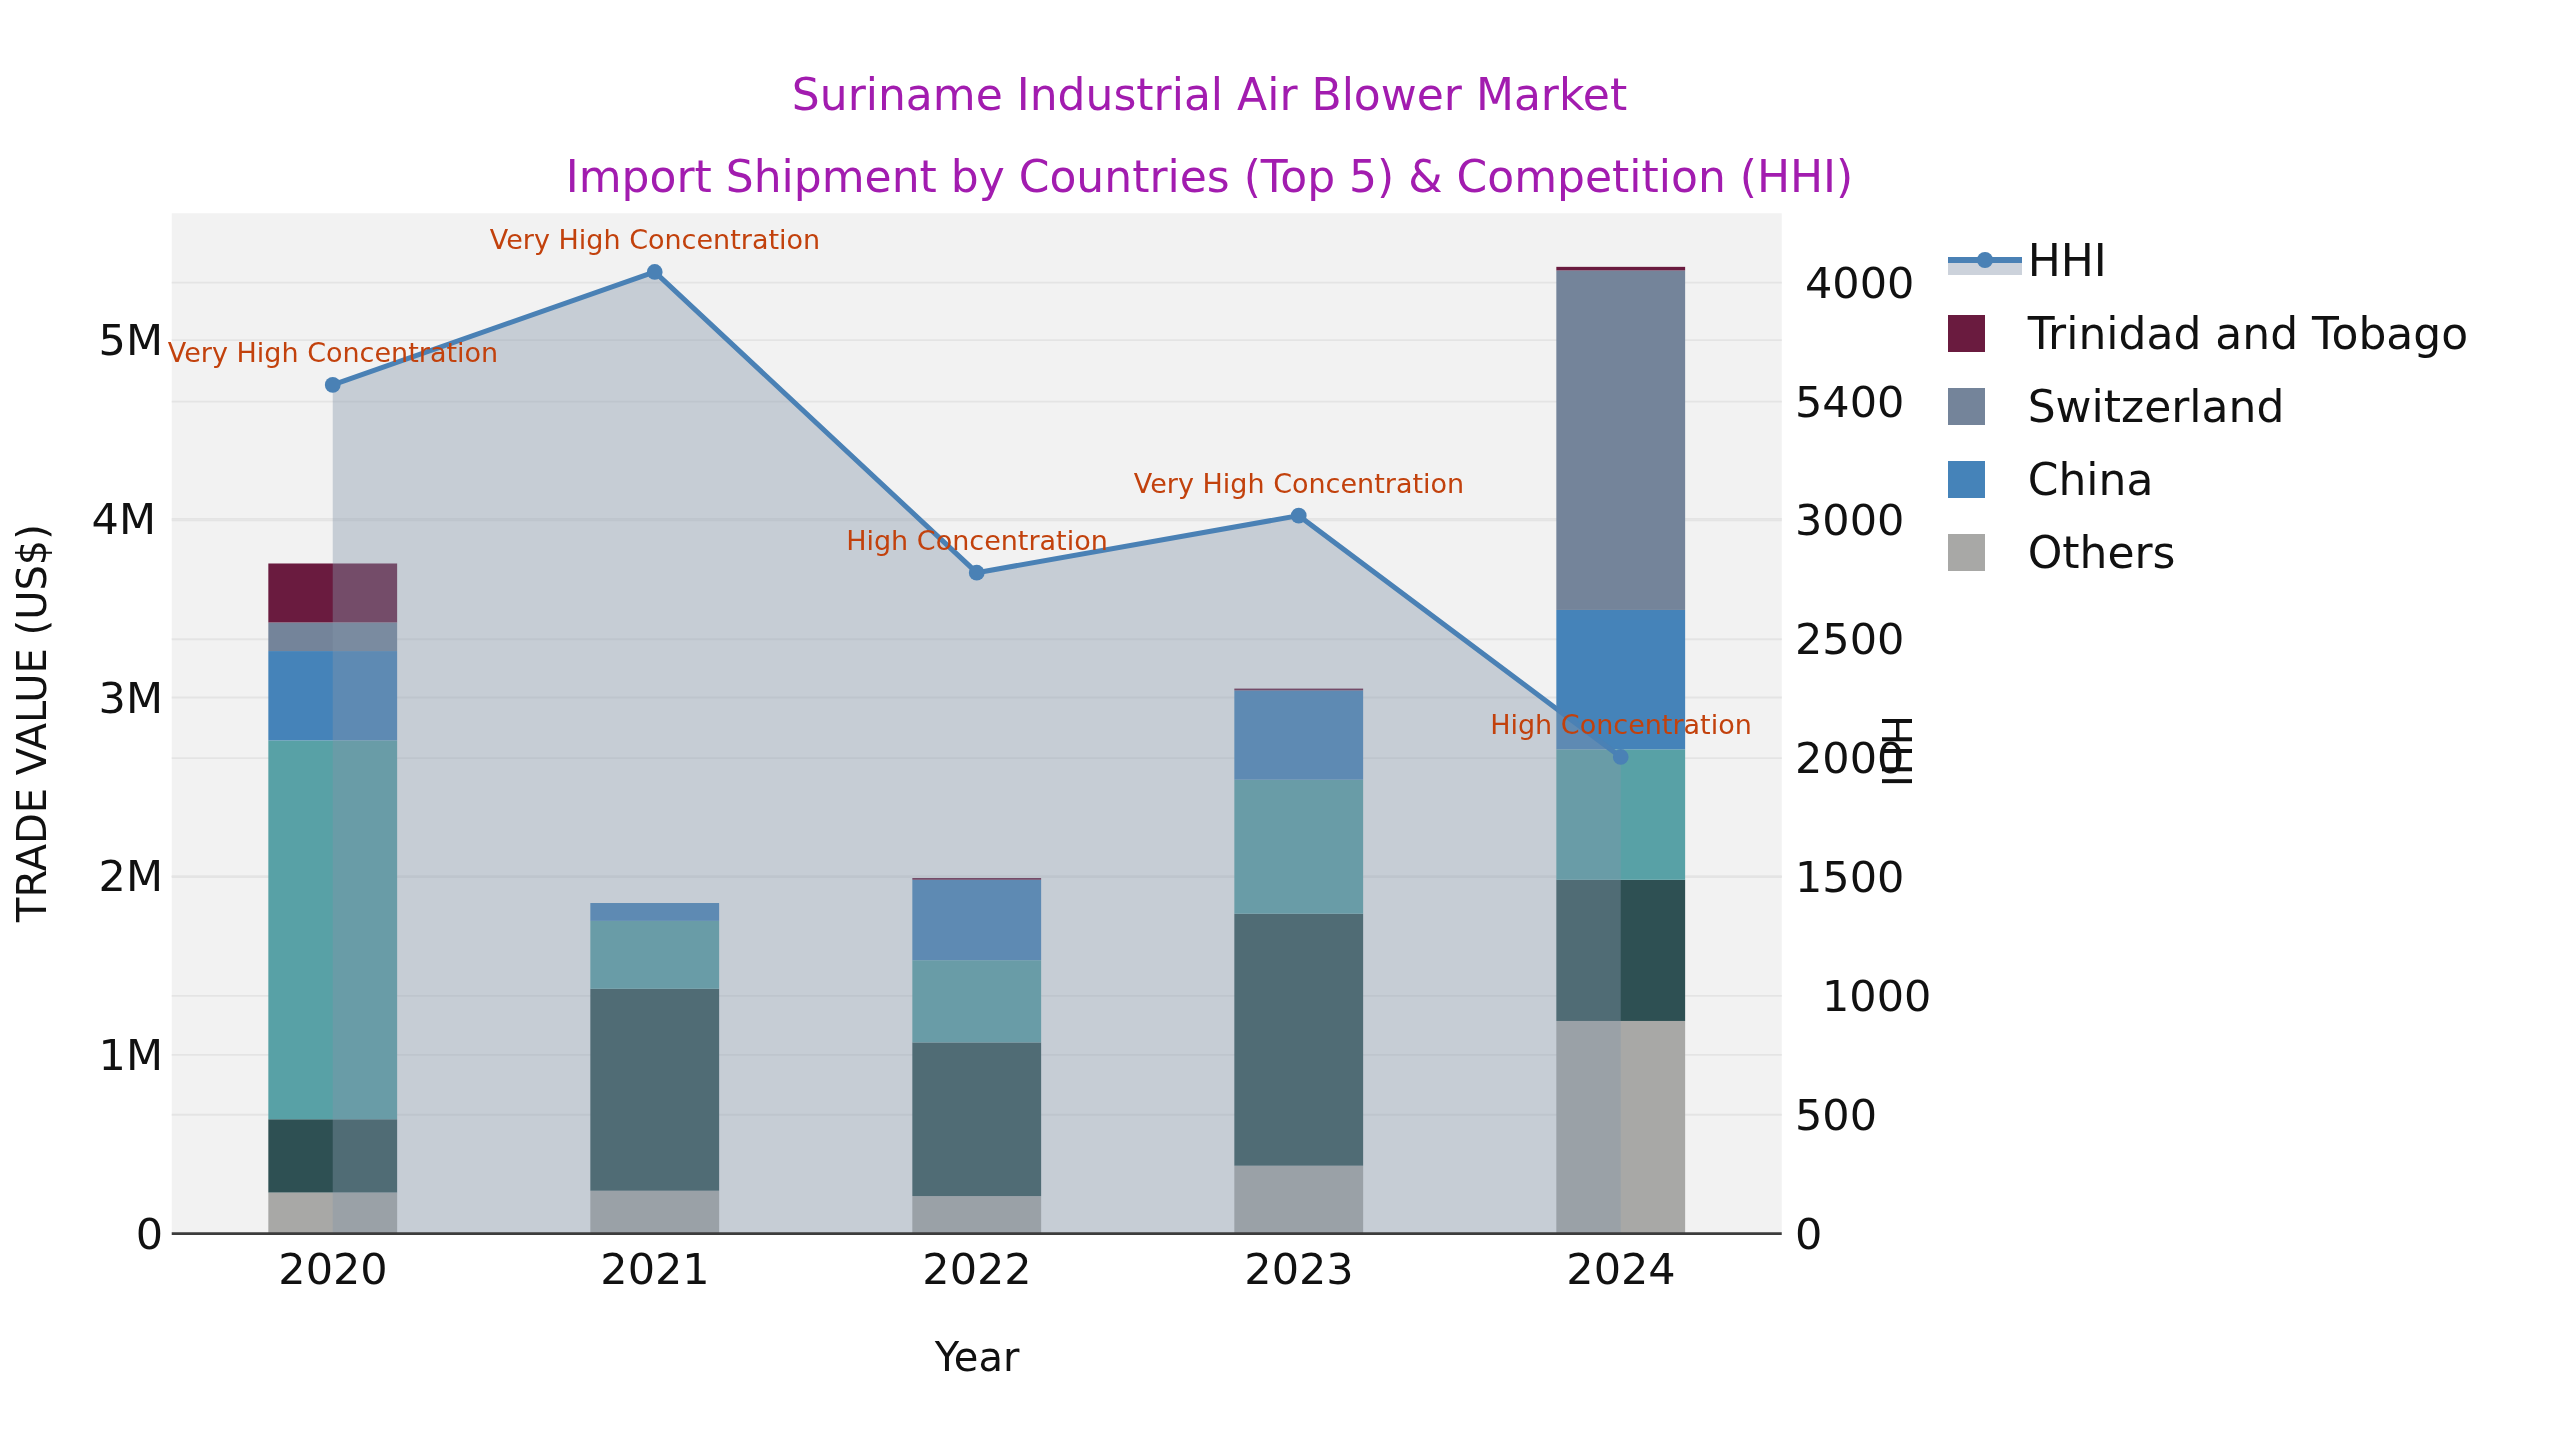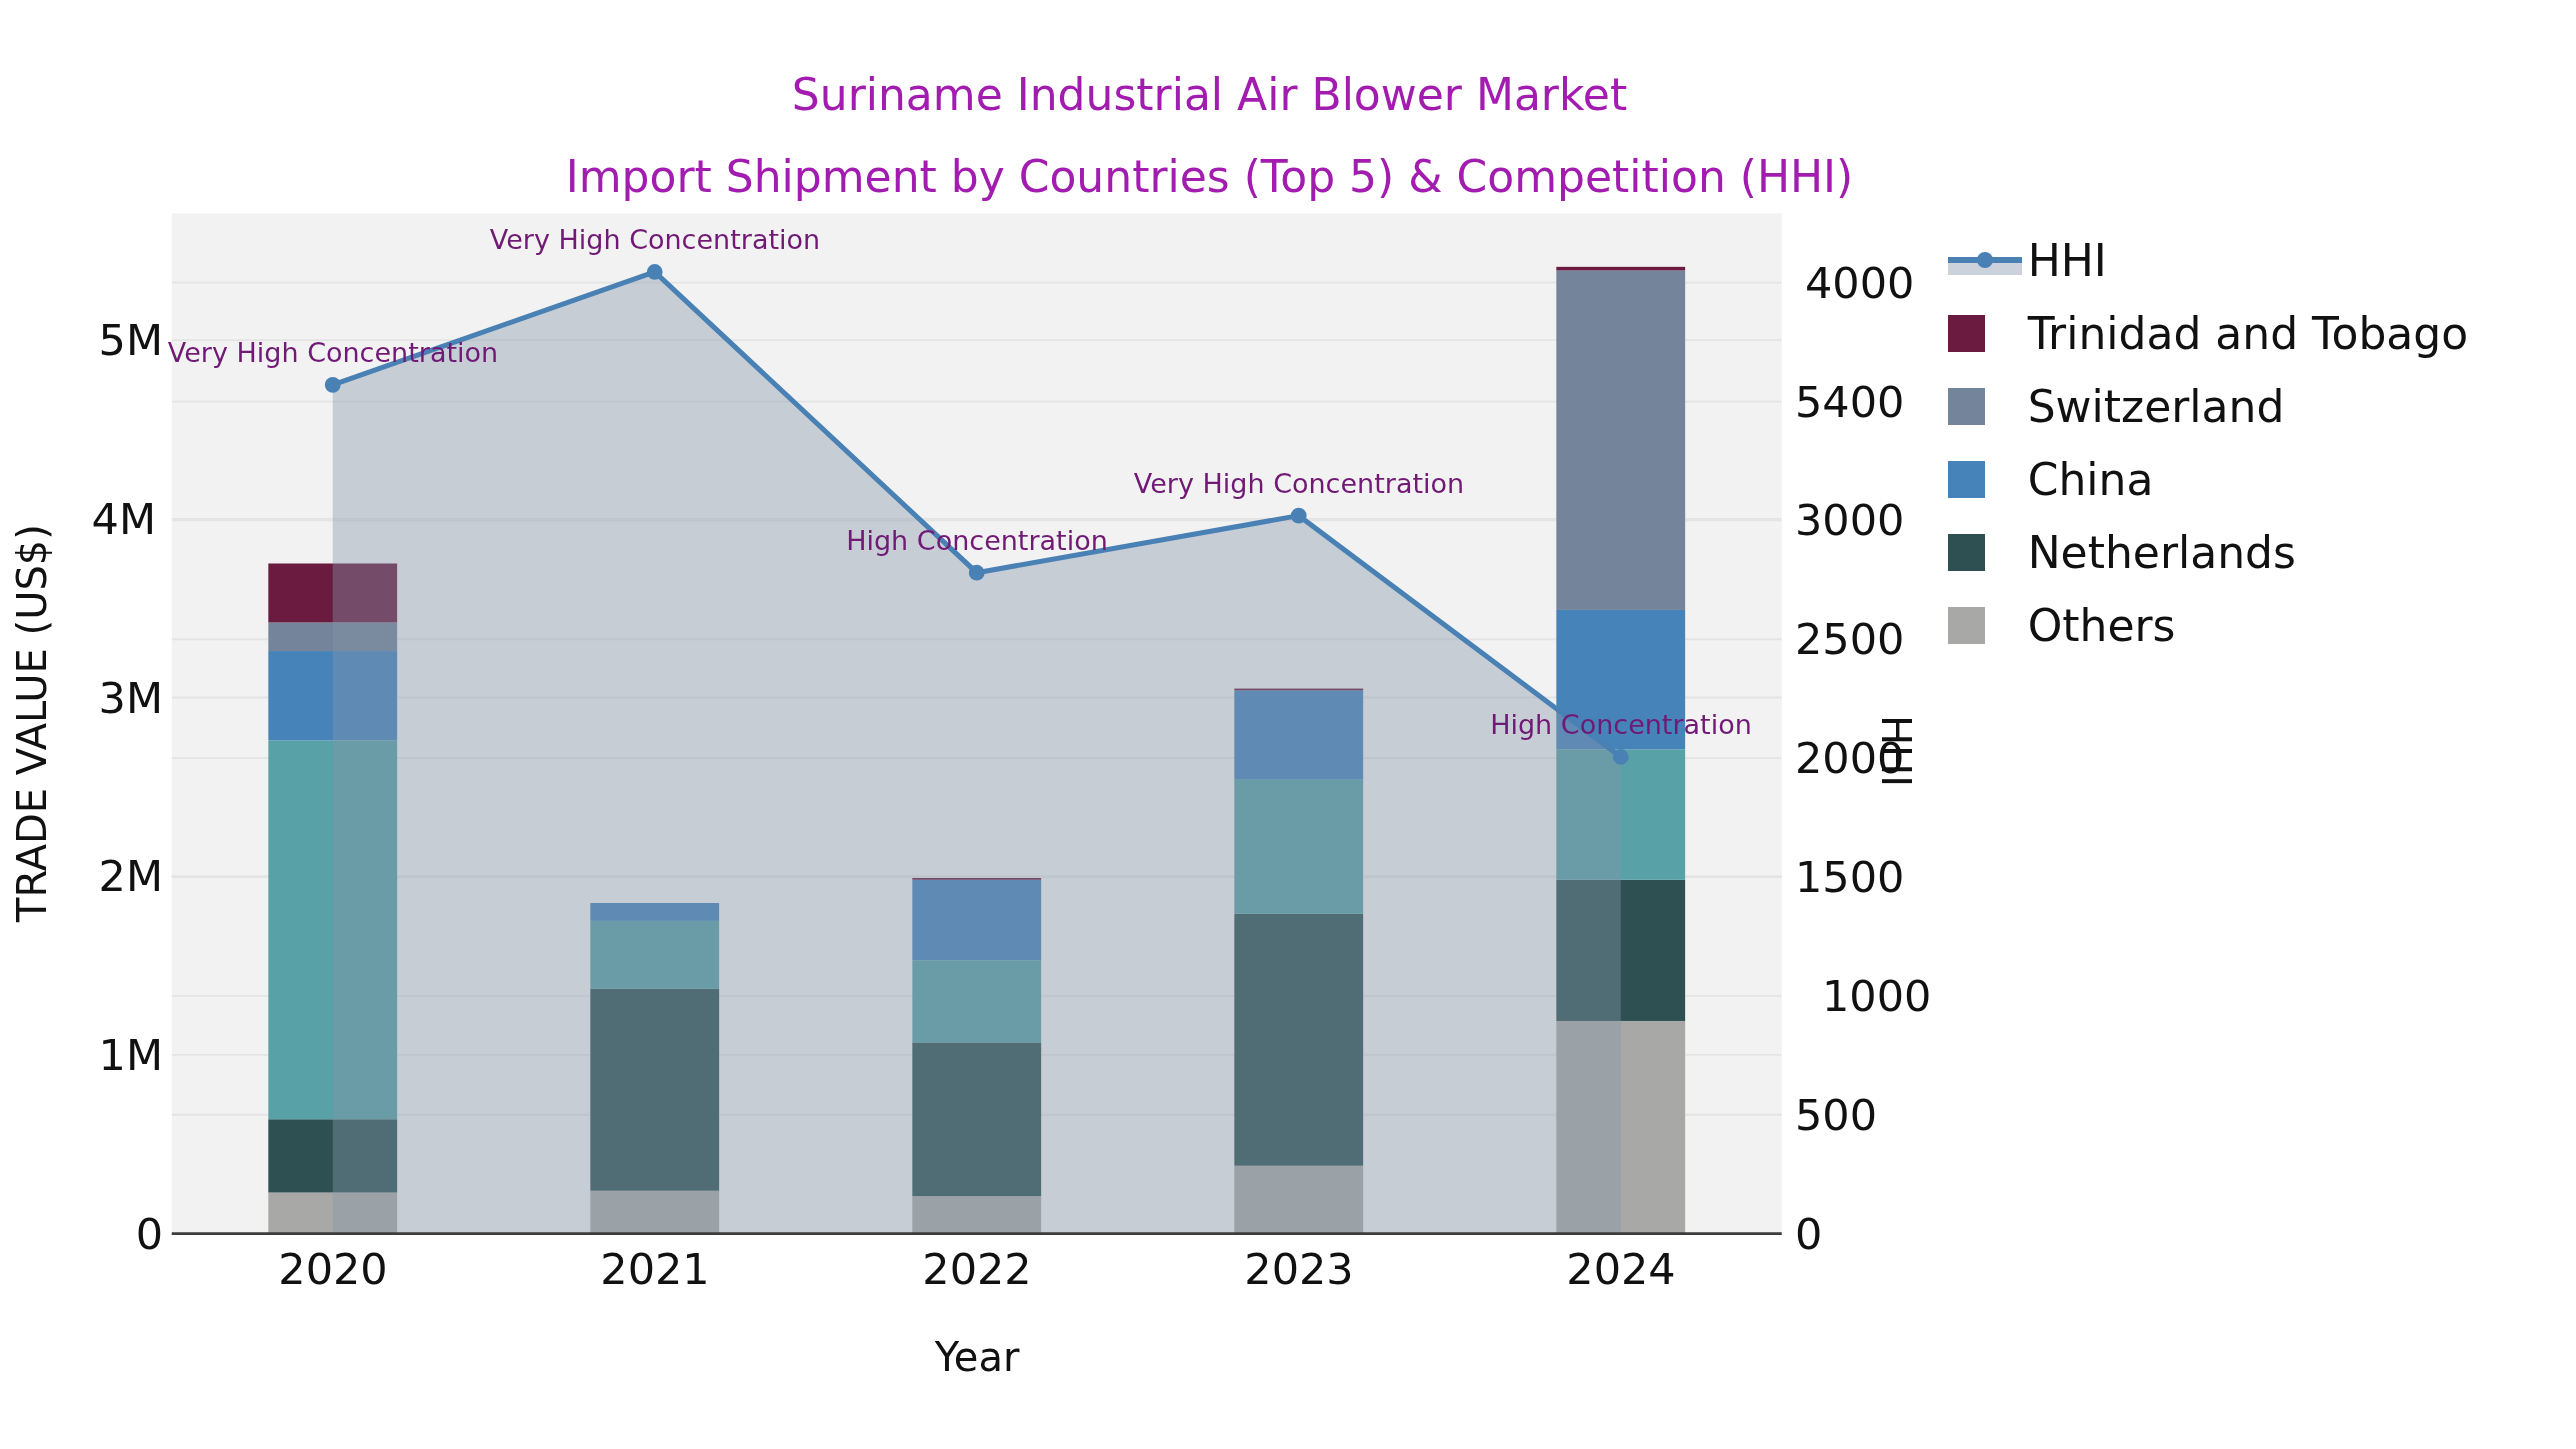--- a/index.html
+++ b/index.html
@@ -9,21 +9,21 @@
   .title-line{left:0;width:2419px;text-align:center;font-size:44px;color:#a21caf;}
   #chart-svg{left:0;top:0;}
   .tick-label{font-size:43px;color:#111;}
   .left-tick{width:150px;text-align:right;transform:translateY(-50%);}
   .right-tick{text-align:left;transform:translateY(-50%);}
   .x-tick{transform:translate(-50%,-50%);}
   .axis-title{font-size:40px;color:#111;white-space:nowrap;}
   #ylabel-left{left:31.5px;top:723px;transform:translate(-50%,-50%) rotate(-90deg);}
   #ylabel-right{left:1896px;top:751px;transform:translate(-50%,-50%) rotate(90deg);}
   #xlabel{left:977px;top:1357px;transform:translate(-50%,-50%);}
-  .annotation{transform:translate(-50%,-50%);font-size:27px;color:#701a75;white-space:nowrap;}
+  .annotation{transform:translate(-50%,-50%);font-size:27px;color:#c2410c;white-space:nowrap;}
   #legend{left:1948px;top:238px;}
   .legend-row{display:flex;align-items:center;margin-bottom:29px;height:44px;}
   .legend-swatch{width:37px;height:37px;margin-left:0;flex:none;}
   .legend-swatch-wrap{width:74px;flex:none;display:flex;align-items:center;}
   .legend-label{margin-left:5.7px;font-size:44px;color:#111;white-space:nowrap;}
   #hhi-swatch{position:relative;width:74px;height:37px;flex:none;}
   #hhi-swatch .band{position:absolute;left:0;top:18px;width:74px;height:15.7px;}
   #hhi-swatch .line{position:absolute;left:0;top:15.7px;width:74px;height:5.7px;}
   #hhi-swatch .dot{position:absolute;left:29px;top:10.7px;width:15.7px;height:15.7px;border-radius:50%;}
 </style>
@@ -146,26 +146,20 @@
       <span class="legend-label">Switzerland</span>
     </div>
     <div class="legend-row">
       <div class="legend-swatch-wrap">
           <span class="legend-swatch" style="background: rgb(69, 131, 185);"></span>
         </div>
       <span class="legend-label">China</span>
     </div>
     <div class="legend-row">
       <div class="legend-swatch-wrap">
-          <span class="legend-swatch" style="background: rgb(46, 80, 83);"></span>
-        </div>
-      <span class="legend-label">Netherlands</span>
-    </div>
-    <div class="legend-row">
-      <div class="legend-swatch-wrap">
           <span class="legend-swatch" style="background: rgb(168, 168, 166);"></span>
         </div>
       <span class="legend-label">Others</span>
     </div>
   </div>
 
 </div>
 
 
 </body></html>

